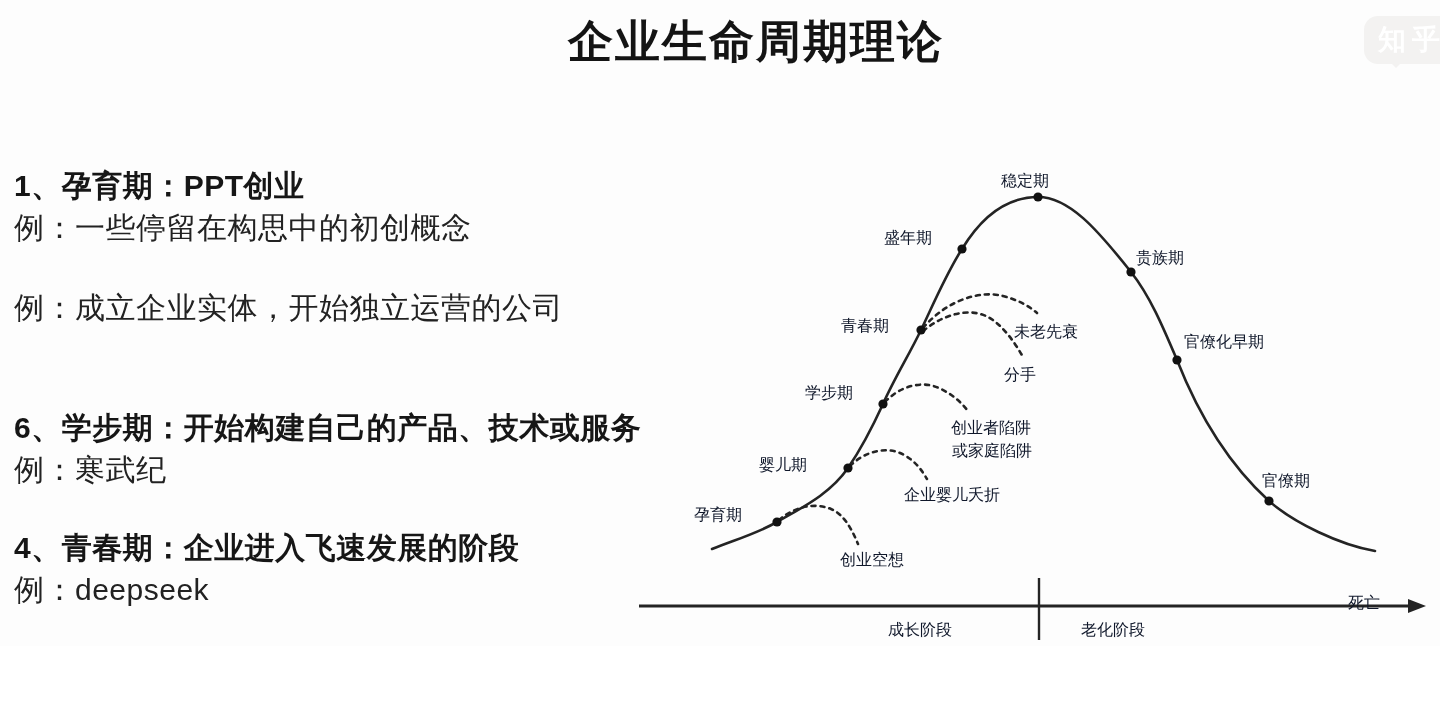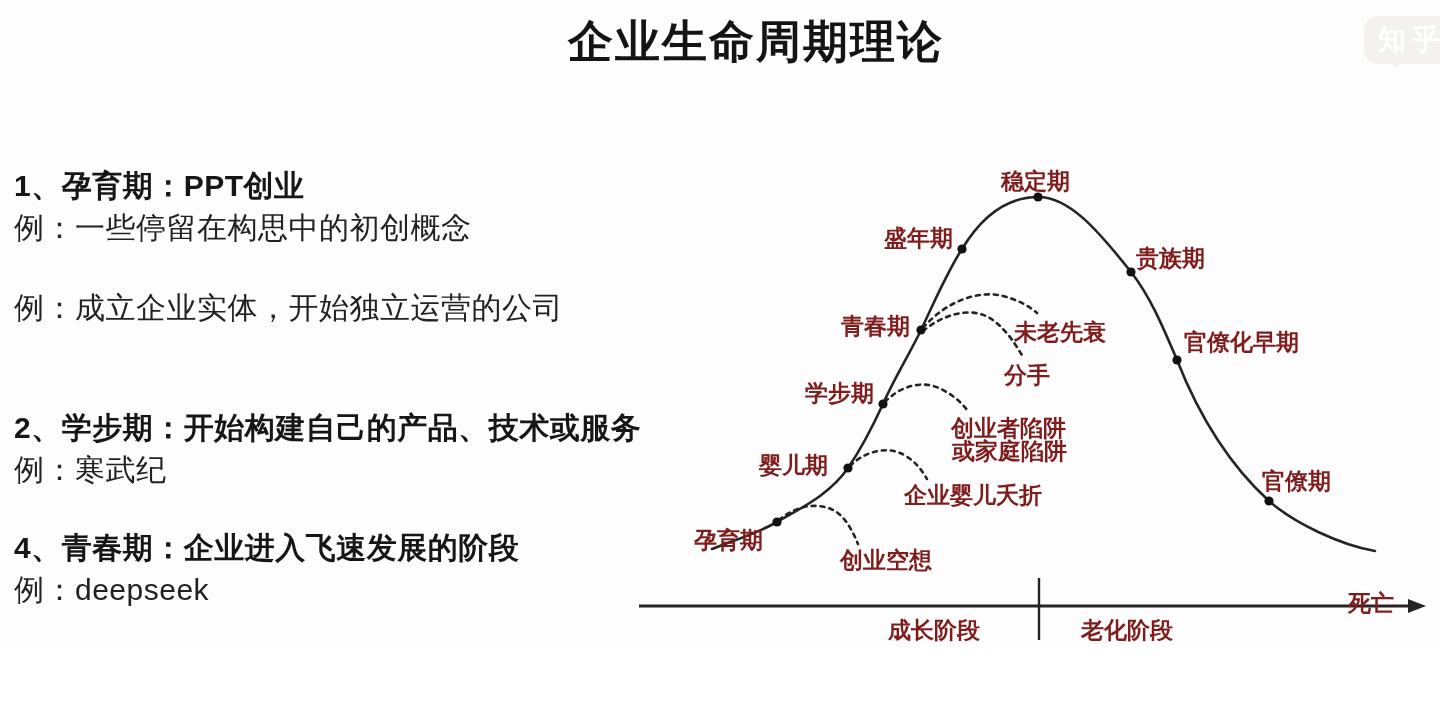--- a/index.html
+++ b/index.html
@@ -47,35 +47,35 @@
   .lc-item.i2{top:238px;}
   .lc-item.i3{top:360px;}
   .lc-item.i4{top:480px;}
   .lc-item.i5{top:600px;}
   
   .diagram{position:absolute;left:0;top:0;width:1440px;height:719px;}
   .diagram svg{position:absolute;left:0;top:0;}
   .dlabel{
     position:absolute;
     font-family:"DejaVu Serif","Liberation Serif",serif;
-    font-weight:700;font-size:23px;color:#7f1d1d;
+    font-weight:400;font-size:16px;color:#0f172a;
     white-space:nowrap;line-height:21px;
   }
   .lab-stable{left:1001px;top:170px;}
   .lab-prime{left:884px;top:227px;}
   .lab-aristocracy{left:1136px;top:247px;}
   .lab-adolescence{left:841px;top:315px;}
   .lab-premature{left:1014px;top:321px;}
   .lab-divorce{left:1004px;top:364px;text-align:center;}
   .lab-toddler{left:805px;top:382px;}
   .lab-founder-trap{left:951px;top:417px;}
   .lab-family-trap{left:952px;top:440px;}
   .lab-infancy{left:759px;top:454px;}
   .lab-infant-mortality{left:904px;top:484px;}
-  .lab-gestation{left:694px;top:504px;margin-top:25px;}
+  .lab-gestation{left:694px;top:504px;}
   .lab-fantasy{left:840px;top:549px;}
   .lab-early-bureau{left:1184px;top:331px;}
   .lab-bureau{left:1262px;top:470px;}
   .lab-death{left:1348px;top:592px;}
   .lab-growth{left:888px;top:619px;}
   .lab-aging{left:1081px;top:619px;}
 </style>
 </head>
 <body>
 
@@ -89,21 +89,21 @@
 
   <div class="lc-list">
     <div class="lc-item i1">
       <div class="heading">1、孕育期：PPT创业</div>
       <div class="example">例：一些停留在构思中的初创概念</div>
     </div>
     <div class="lc-item i2">
       <div class="example">例：成立企业实体，开始独立运营的公司</div>
     </div>
     <div class="lc-item i3">
-      <div class="heading">2、学步期：开始构建自己的产品、技术或服务</div>
+      <div class="heading">6、学步期：开始构建自己的产品、技术或服务</div>
       <div class="example">例：寒武纪</div>
     </div>
     <div class="lc-item i4">
       <div class="heading">4、青春期：企业进入飞速发展的阶段</div>
       <div class="example">例：deepseek</div>
     </div>
     <div class="lc-item i5">
       <div class="example">例：宁德时代</div>
     </div>
   </div>

